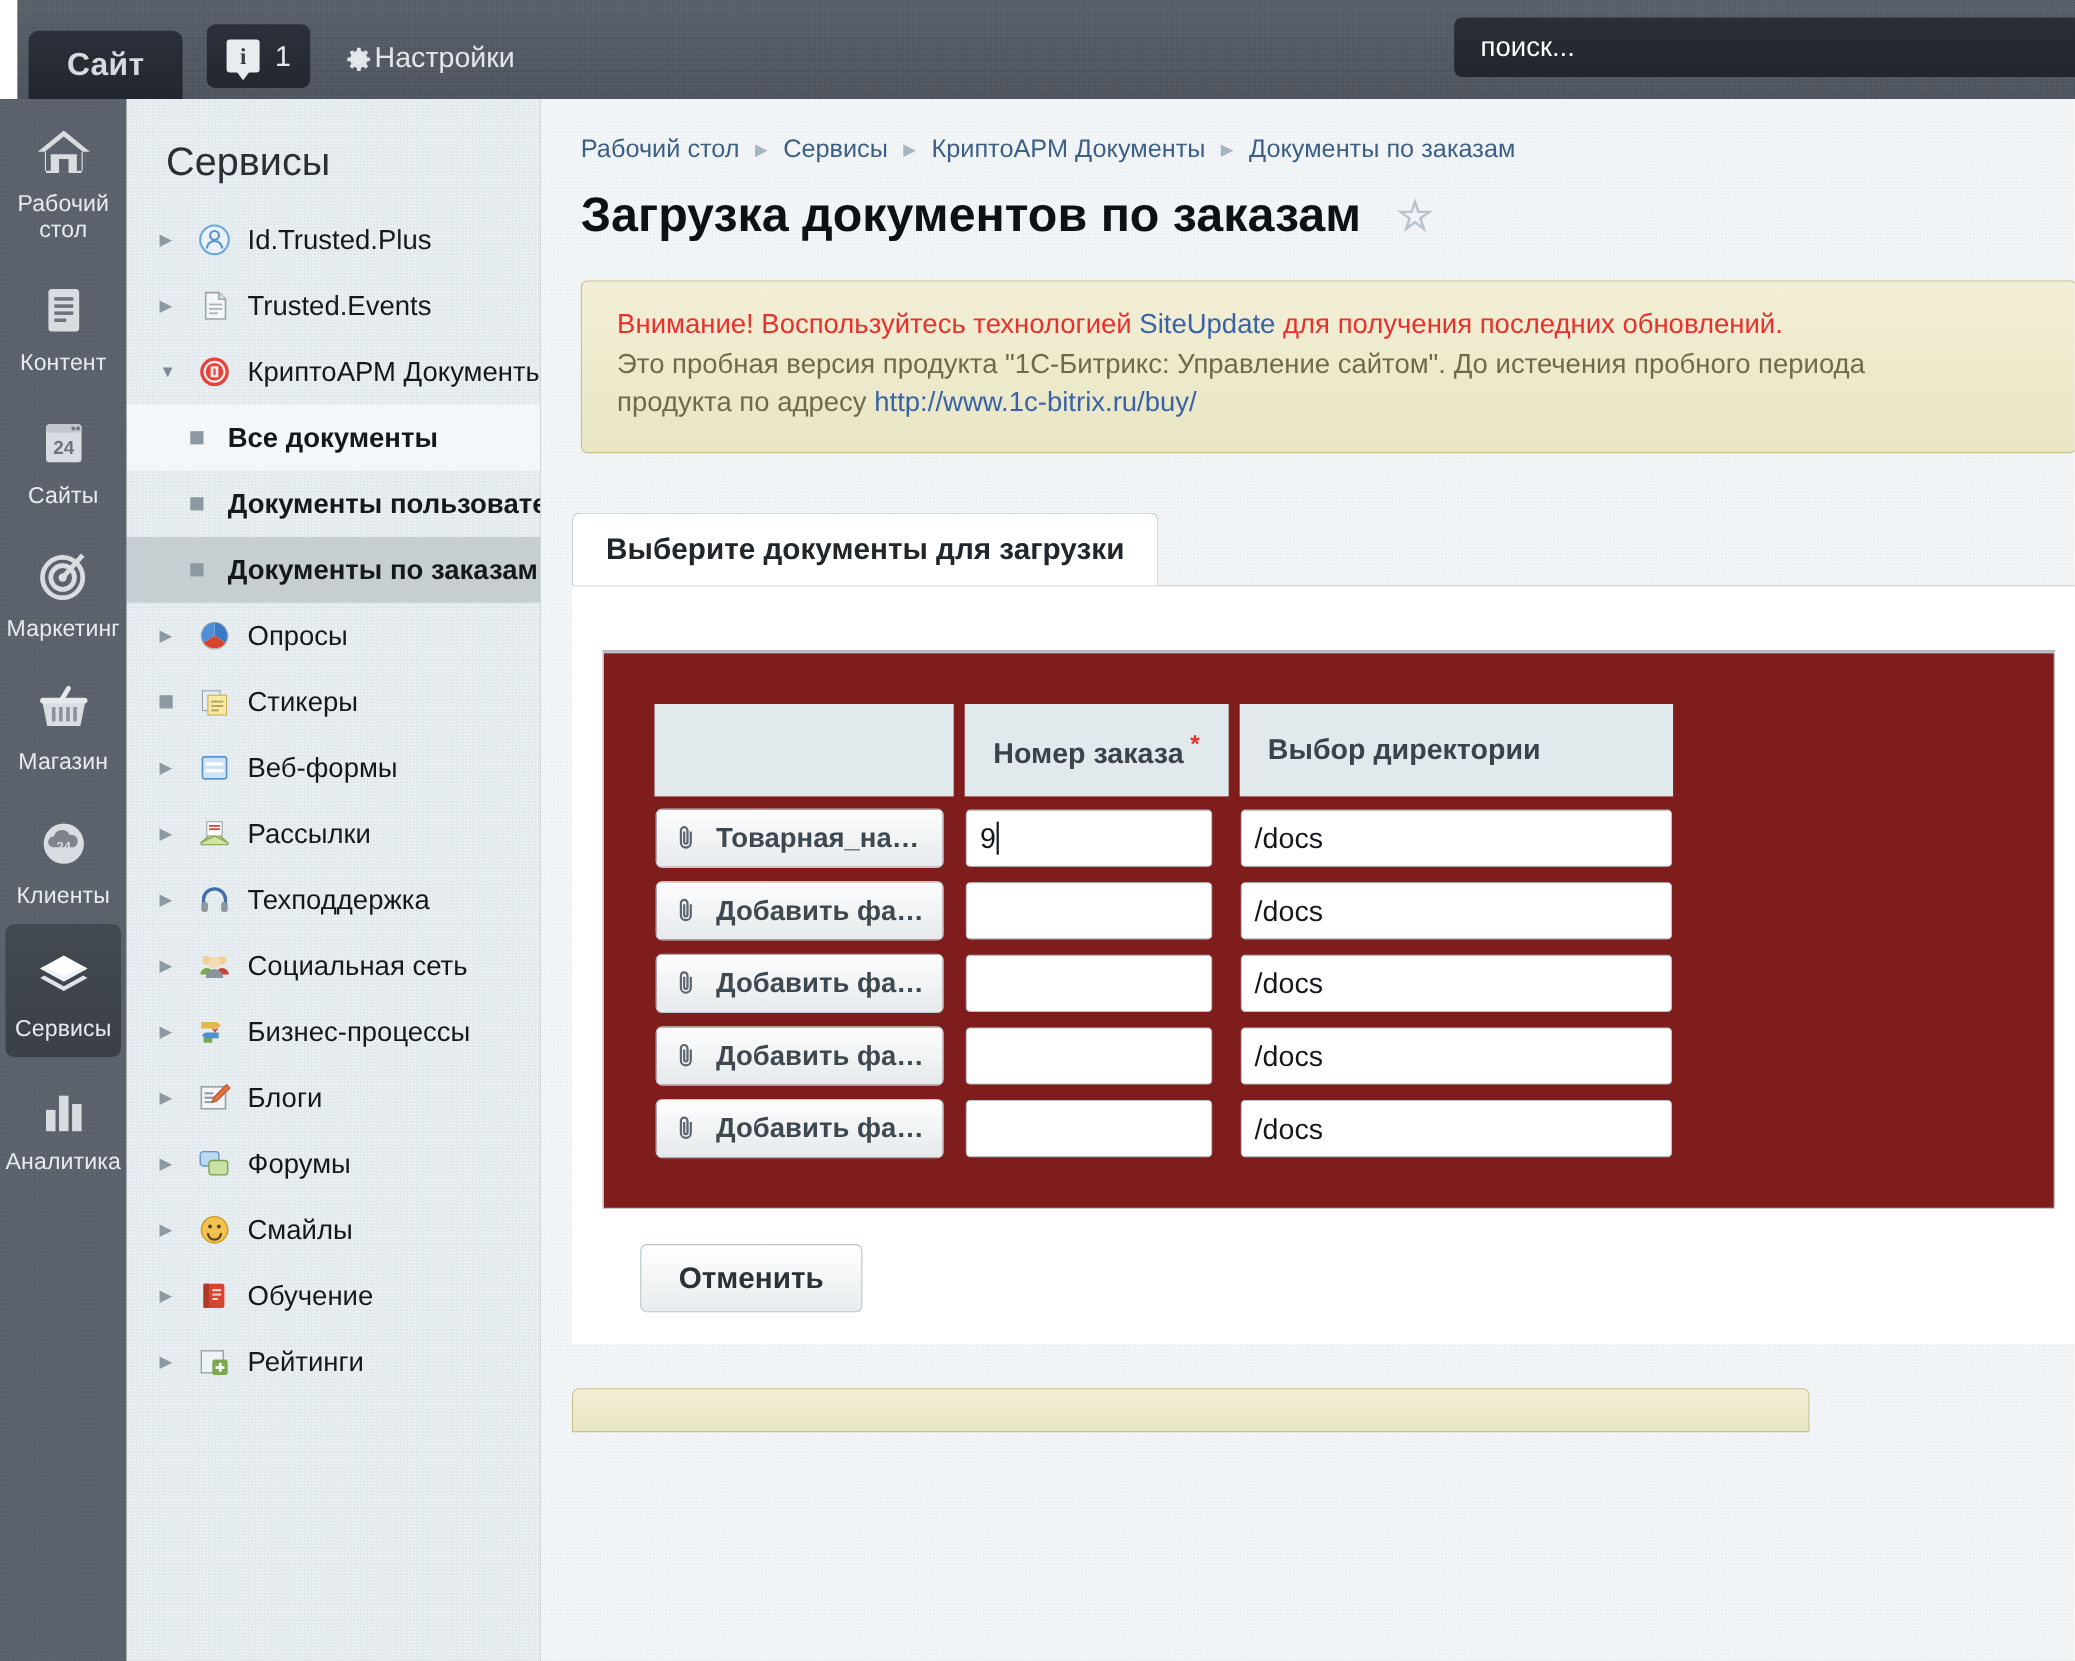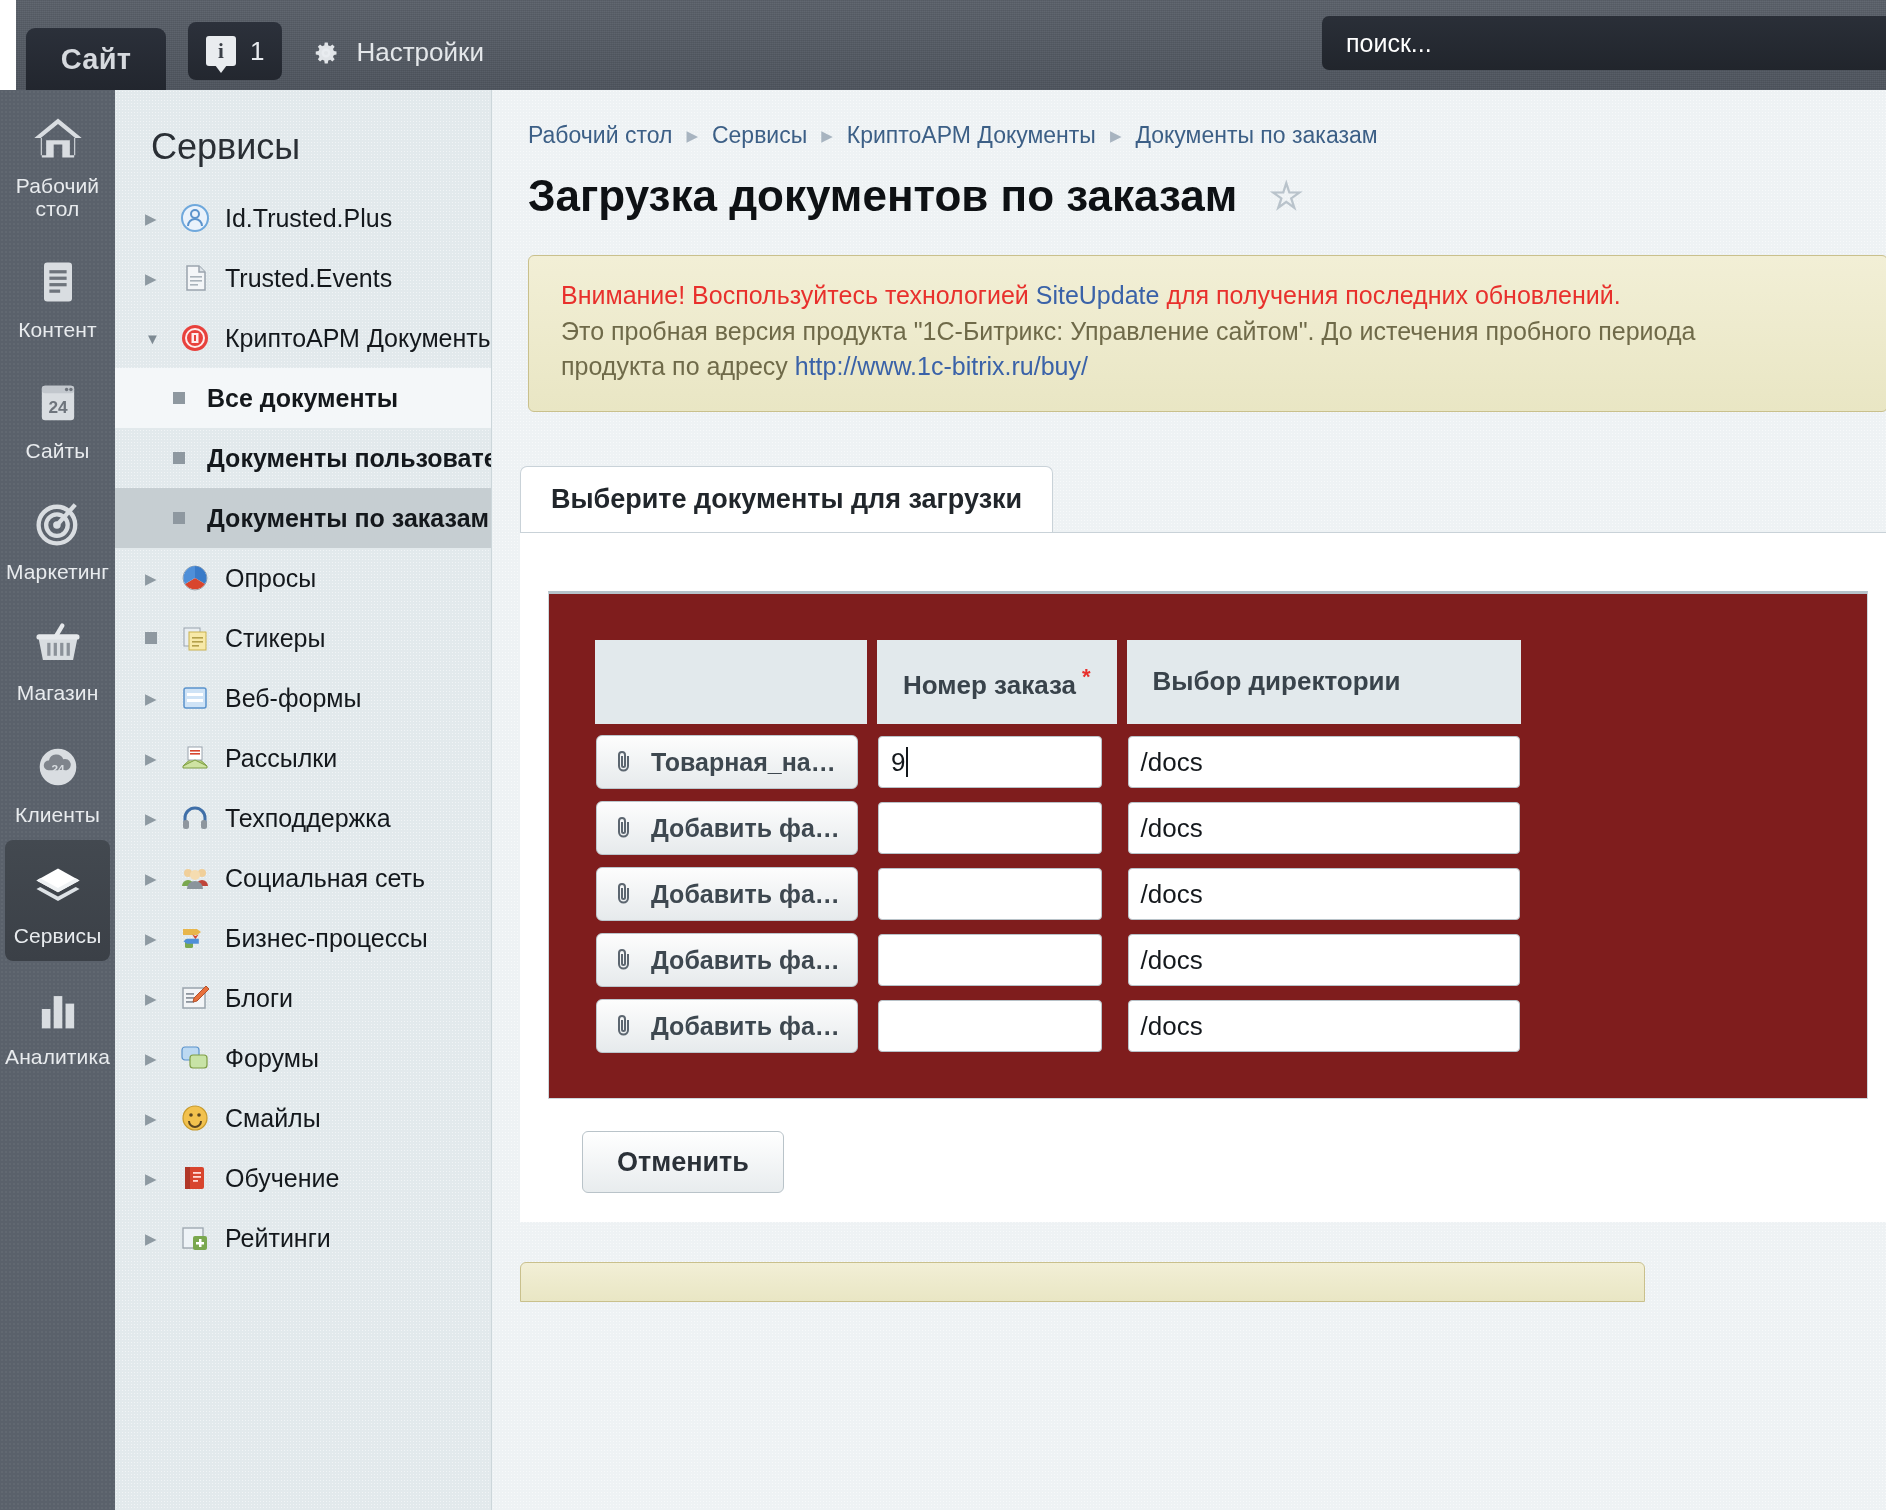--- a/index.html
+++ b/index.html
@@ -65,21 +65,21 @@
     position: relative;
   }
   .notify-ico:after{
     content:""; position:absolute; bottom:-7px; left:9px;
     border-left:6px solid transparent; border-right:6px solid transparent;
     border-top:8px solid #e9ecef;
   }
   .notify-count { color: #e7eaee; font-size: 26px; }
   .settings-link {
     margin-left: 30px; margin-bottom: 22px;
-    display: flex; align-items: center; gap: 16px;
+    display: flex; align-items: flex-end; 
     color: #e4e7ea; font-size: 26px;
     cursor: pointer;
   }
   .gear {
     width: 28px; height: 28px;
     display:block;
   }
   .search-box {
     position: absolute; right: 0px; top: 16px;
     width: 580px; height: 54px;

